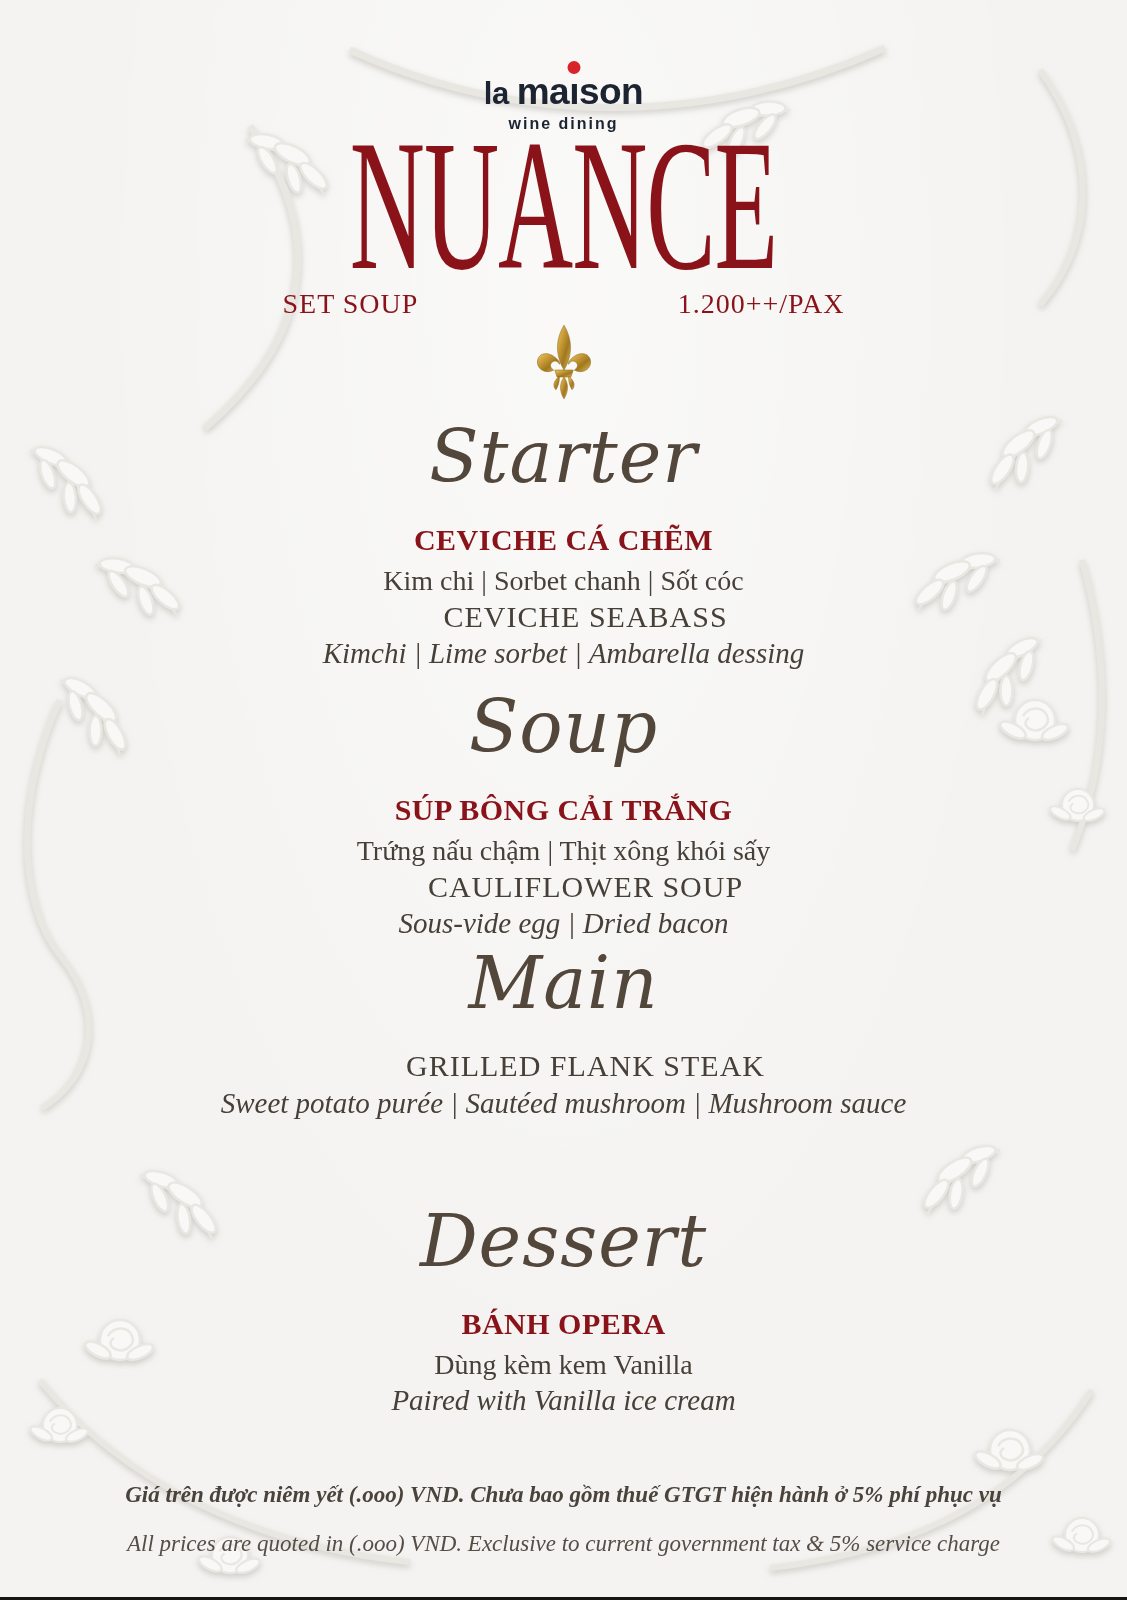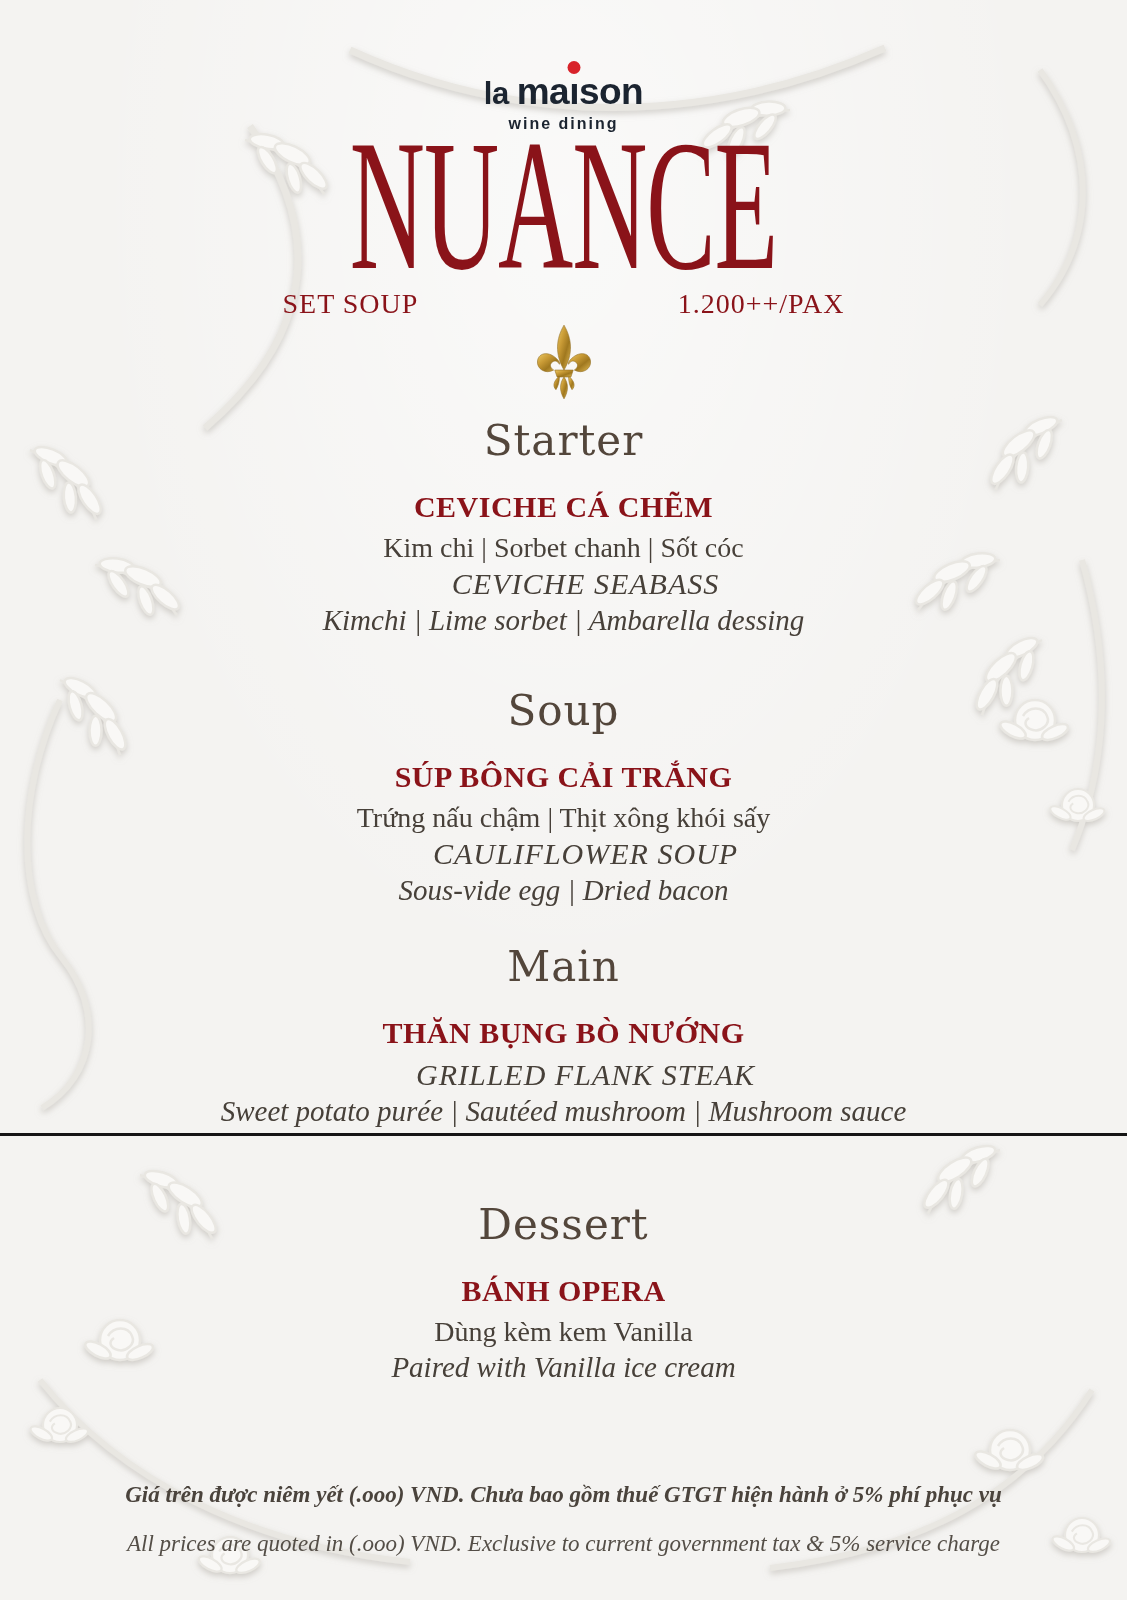--- a/index.html
+++ b/index.html
@@ -4,21 +4,21 @@
 <style>
   html, body { margin: 0; padding: 0; }
   body {
     width: 1127px; height: 1600px;
     font-family: "Liberation Serif", serif;
     background: #f4f3f1;
     overflow: hidden;
   }
   .page {
     position: relative;
-    width: 1127px; height: 1136px;
+    width: 1127px; height: 1600px;
     background:
       radial-gradient(ellipse at 50% 18%, rgba(255,255,255,.55), rgba(255,255,255,0) 60%),
       #f4f3f1;
   }
   .ornaments { position: absolute; inset: 0; pointer-events: none; }
 
   
   .logo {
     position: absolute; top: 72px; left: 0; width: 100%;
     text-align: center; color: #1b2430;
@@ -58,31 +58,32 @@
   .fleur { position: absolute; top: 324px; left: 50%; transform: translateX(-50%); }
 
   
   .course { position: absolute; left: 0; width: 100%; text-align: center; }
   .course-starter { top: 418px; }
   .course-soup    { top: 688px; }
   .course-main    { top: 944px; }
   .course-dessert { top: 1202px; }
   .course-name {
     font-family: "DejaVu Serif", serif;
-    font-size: 42px; line-height: 1.1;
+    font-style: italic;
+    font-size: 72px; line-height: 1.1;
     color: #53463b;
     margin-bottom: 24px;
     letter-spacing: 1px;
   }
   .dish-vi {
     font-weight: 700; font-size: 30px; line-height: 1.25;
     color: #8a1319; letter-spacing: 0.5px; margin-bottom: 4px;
   }
   .desc-vi { font-size: 28px; line-height: 1.25; color: #474039; }
-  .dish-en { font-style: italic; font-size: 30px; line-height: 1.25; color: #474039; letter-spacing: 1px; padding-left: 44px; }
+  .dish-en { font-size: 30px; line-height: 1.25; color: #474039; letter-spacing: 1px; padding-left: 44px; }
   .desc-en { font-style: italic; font-size: 29px; line-height: 1.27; color: #474039; }
 
   
   .footer { position: absolute; top: 1480px; left: 0; width: 100%; text-align: center; }
   .footer-vi {
     font-weight: 700; font-style: italic; font-size: 23px; line-height: 1.3;
     color: #4a433c; margin-bottom: 21px;
   }
   .footer-en { font-style: italic; font-size: 23px; color: #544e47; }
 
@@ -188,21 +189,20 @@
   <div class="course course-soup">
     <div class="course-name">Soup</div>
     <div class="dish-vi">SÚP BÔNG CẢI TRẮNG</div>
     <div class="desc-vi">Trứng nấu chậm | Thịt xông khói sấy</div>
     <div class="dish-en">CAULIFLOWER SOUP</div>
     <div class="desc-en">Sous-vide egg | Dried bacon</div>
   </div>
 
   <div class="course course-main">
     <div class="course-name">Main</div>
-    <div class="dish-vi">THĂN BỤNG BÒ NƯỚNG</div>
     <div class="dish-en">GRILLED FLANK STEAK</div>
     <div class="desc-en">Sweet potato purée | Sautéed mushroom | Mushroom sauce</div>
   </div>
 
   <div class="course course-dessert">
     <div class="course-name">Dessert</div>
     <div class="dish-vi">BÁNH OPERA</div>
     <div class="desc-vi">Dùng kèm kem Vanilla</div>
     <div class="desc-en">Paired with Vanilla ice cream</div>
   </div>

